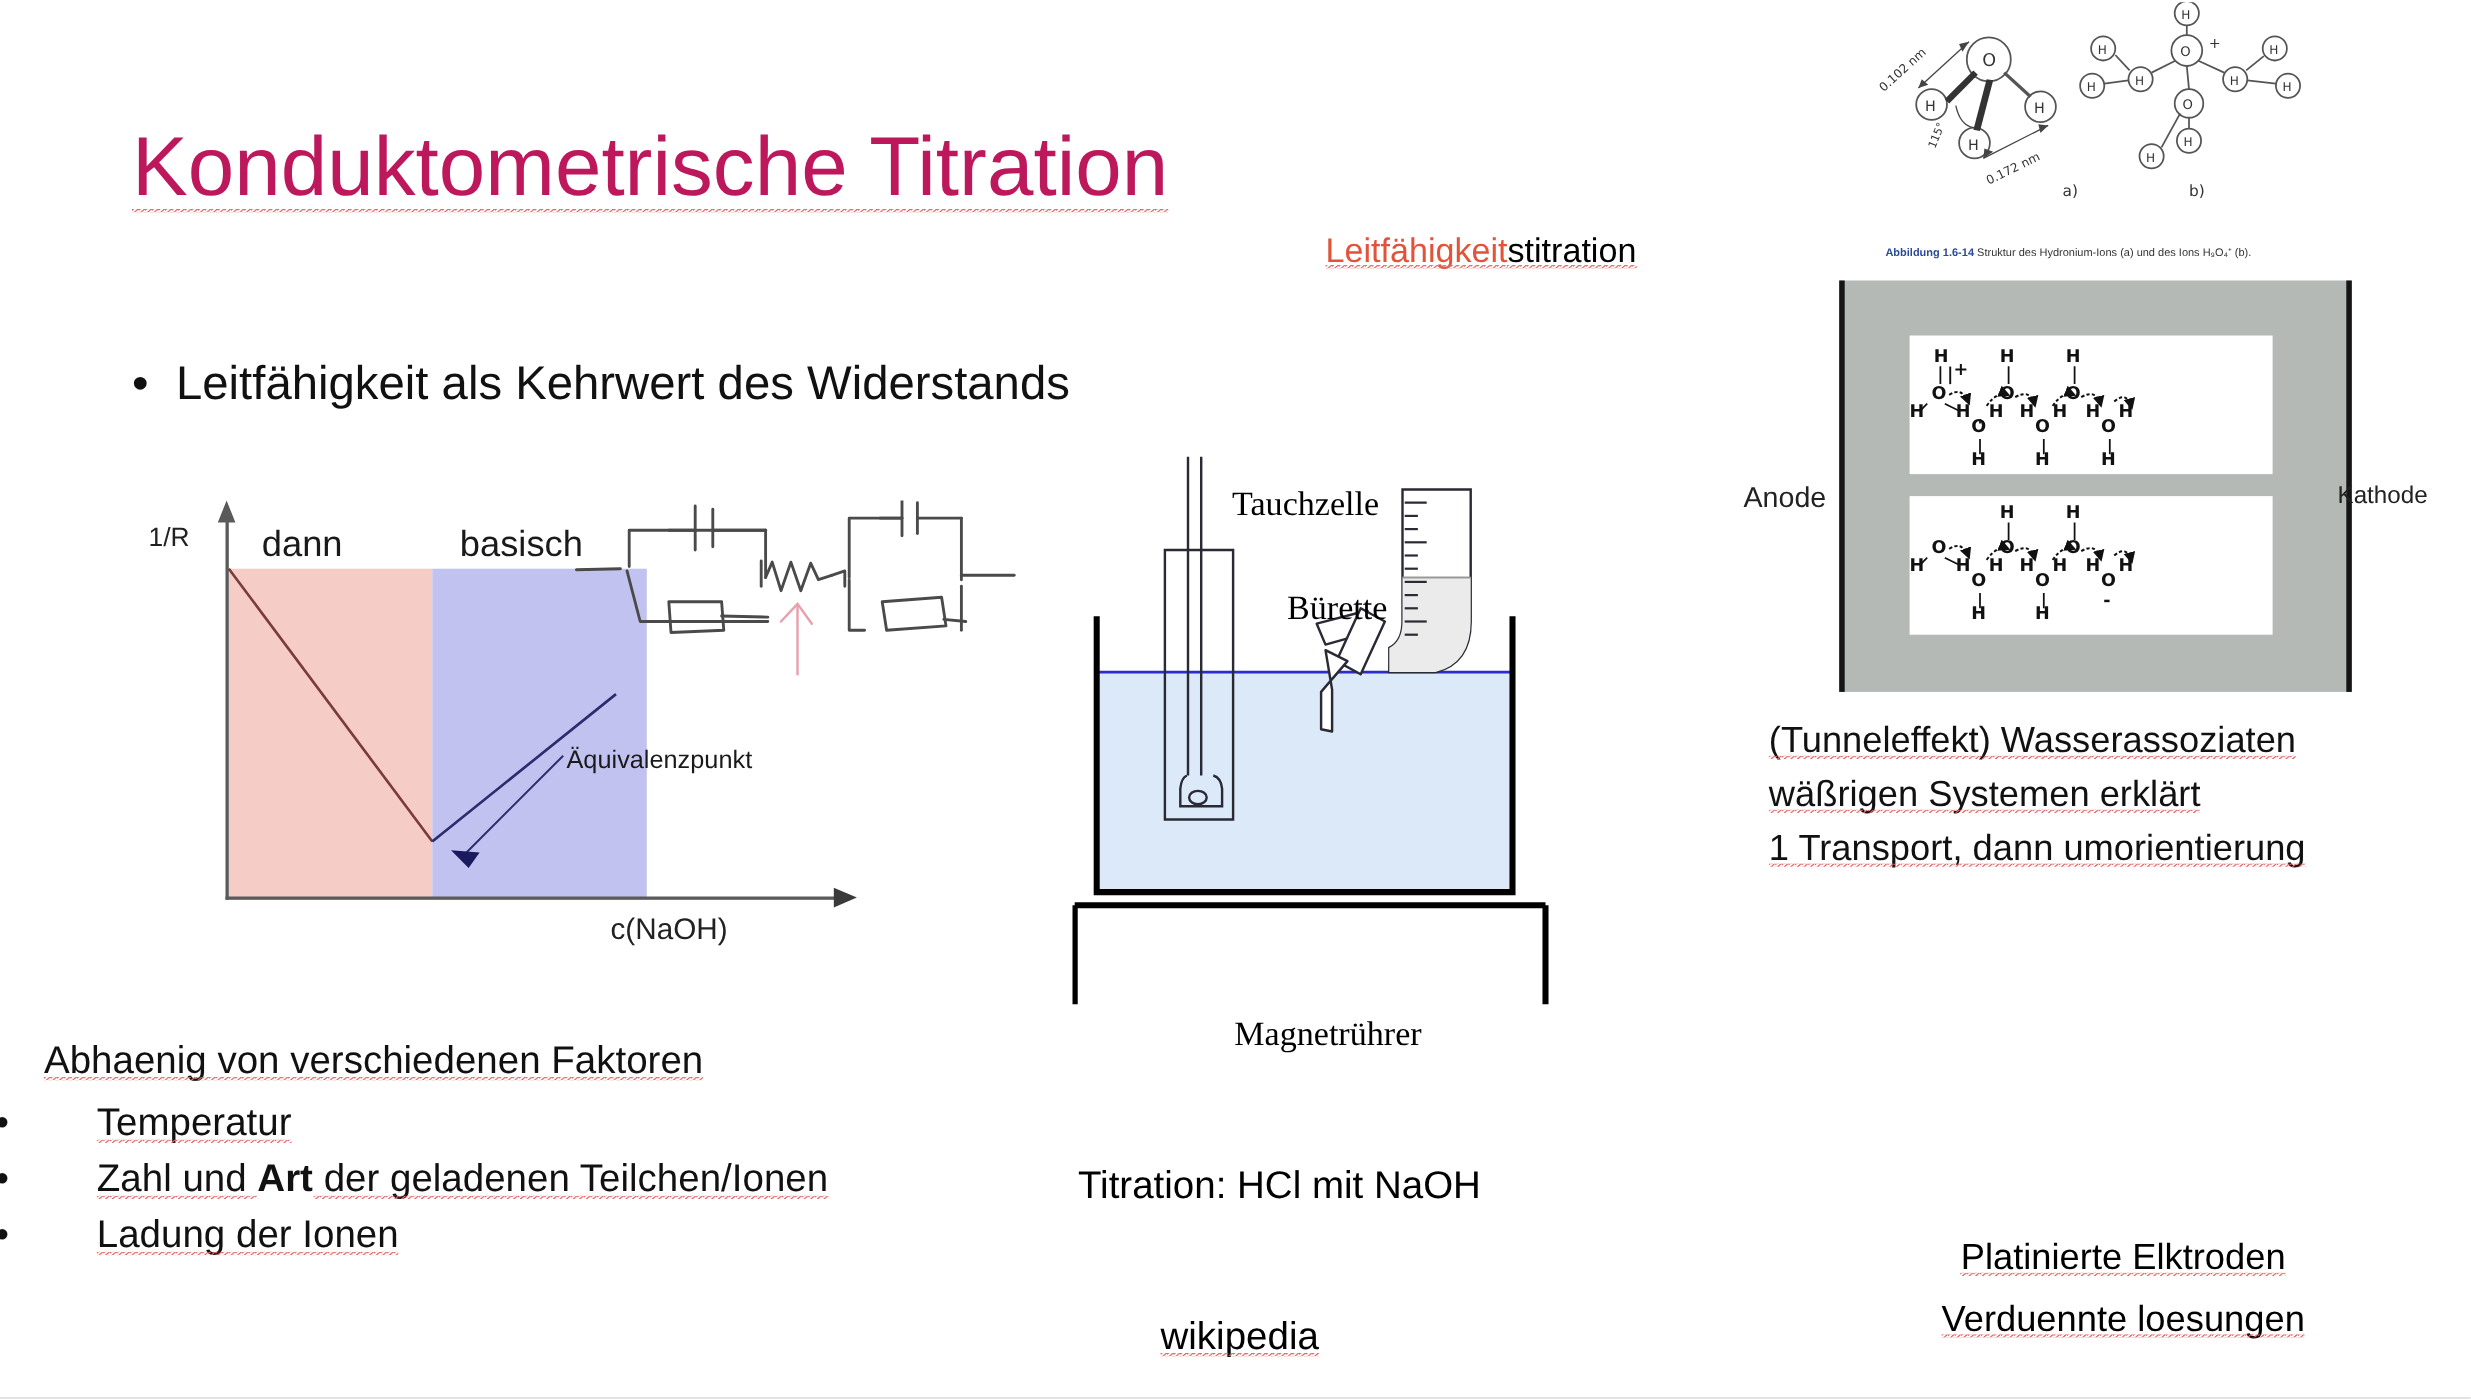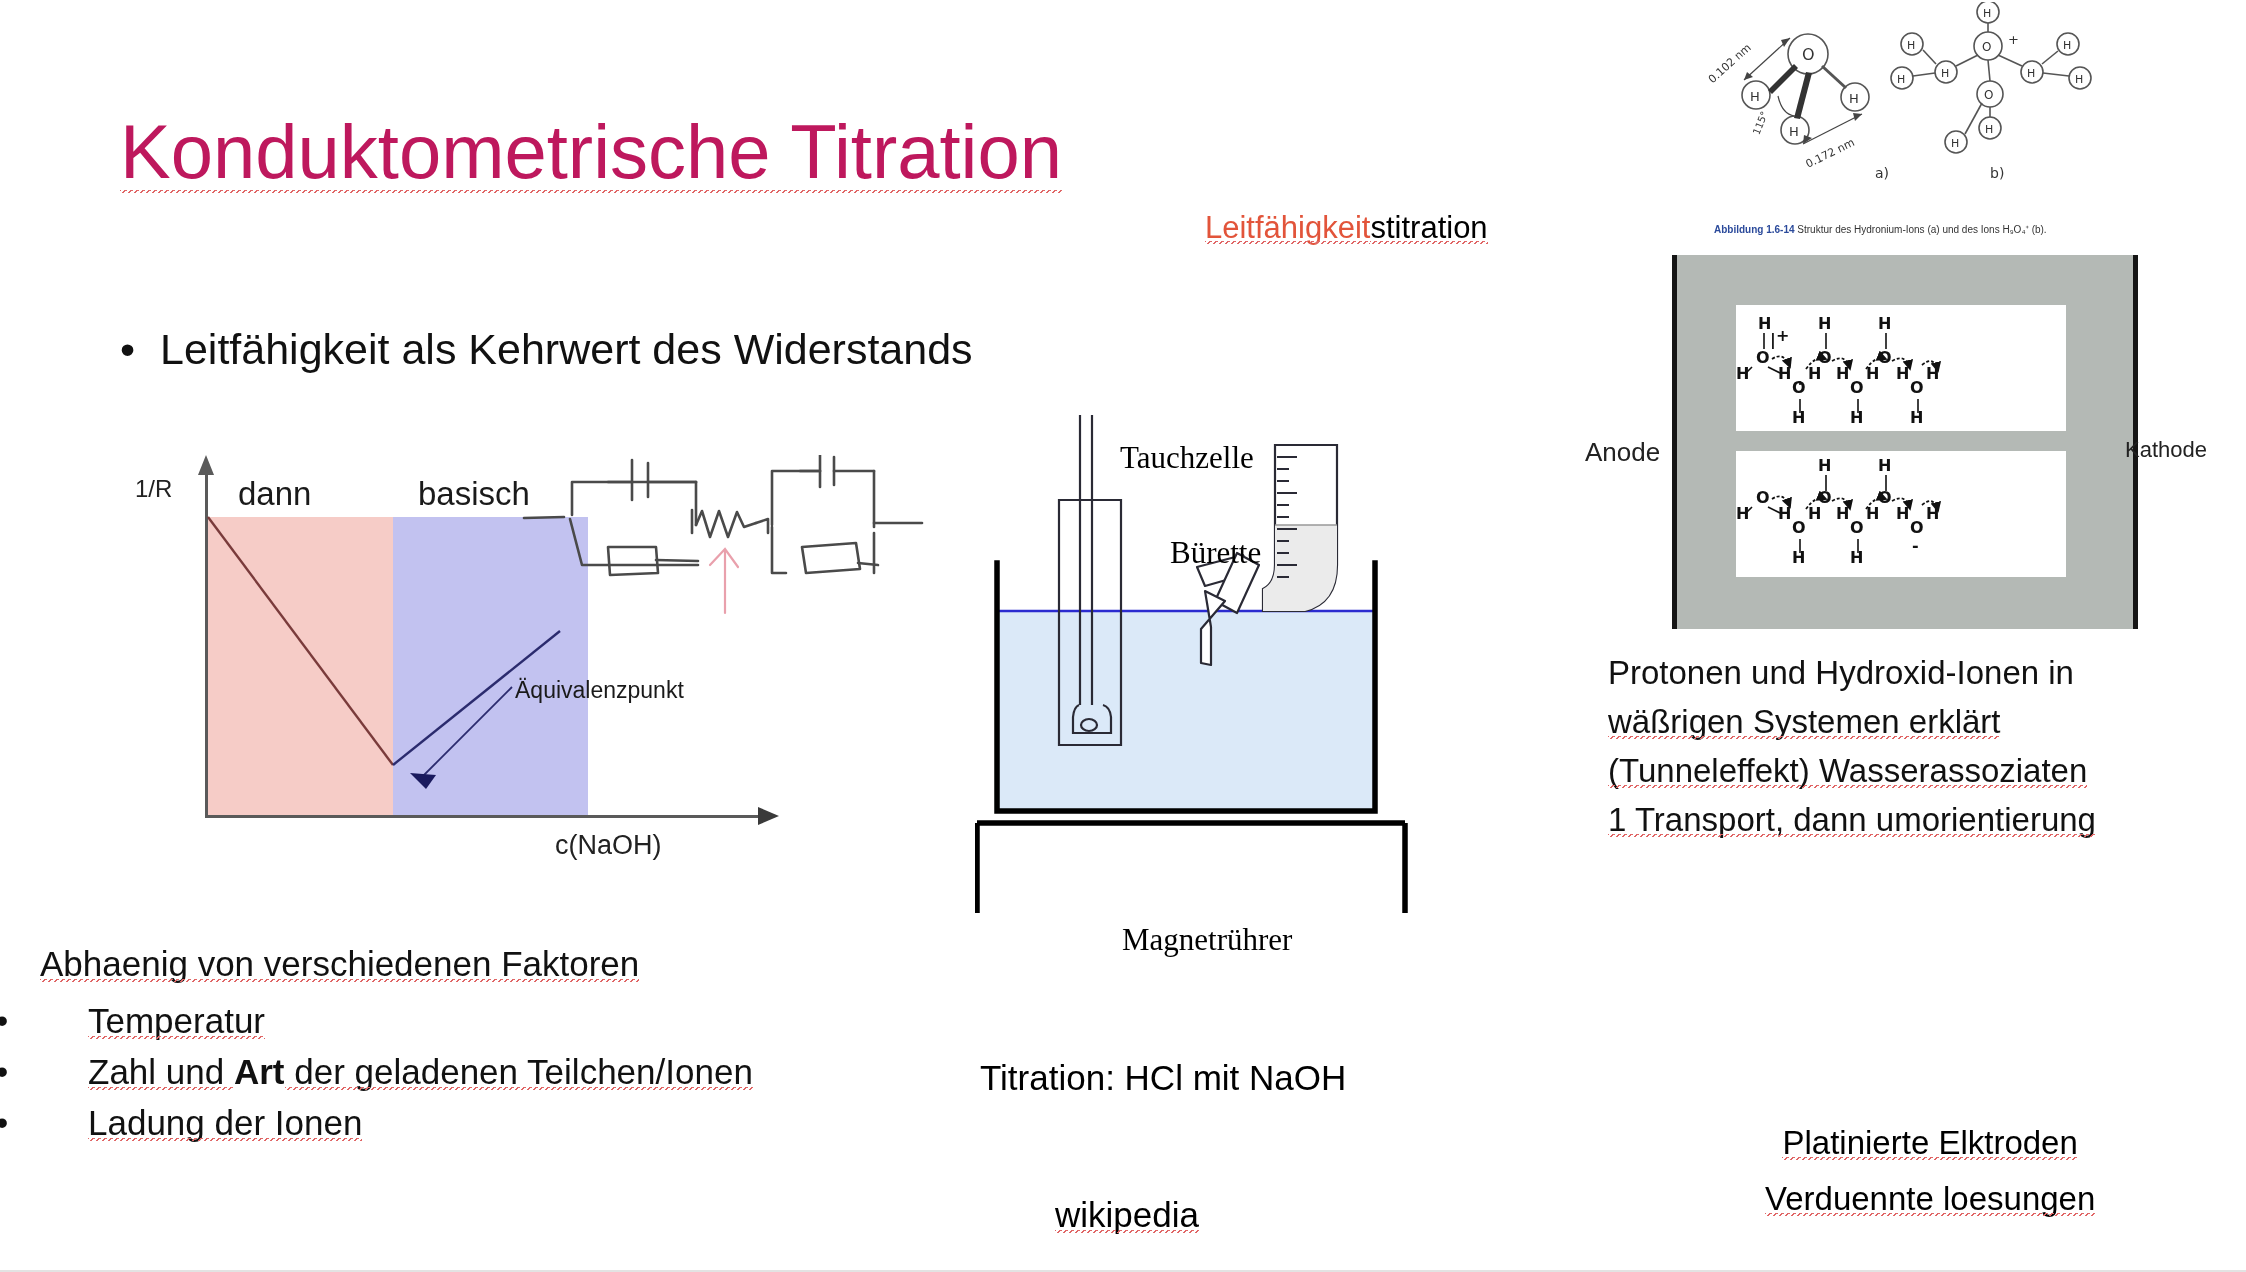--- a/index.html
+++ b/index.html
@@ -393,23 +393,22 @@
       <path d="M0,0 L6,3 L0,6 Z" fill="#111"></path>
     </marker>
   </defs>
 </svg>
 </div>
 
 <div class="abs" id="anode">Anode</div>
 <div class="abs" id="kathode">Kathode</div>
 
 <div class="abs" id="rtext">
-  <div>Protonen und Hydroxid-Ionen in</div>
+  <div><span class="sq2">(Tunneleffekt) Wasserassoziaten</span></div>
   <div><span class="sq2">wäßrigen Systemen erklärt</span></div>
-  <div><span class="sq2">(Tunneleffekt) Wasserassoziaten</span></div>
   <div><span class="sq2">1 Transport, dann umorientierung</span></div>
 </div>
 
 <div class="abs" id="rbot">
   <div><span class="sq2">Platinierte Elktroden</span></div>
   <div><span class="sq2">Verduennte loesungen</span></div>
 </div>
 
 <div class="abs" id="bl">
   <div class="hdr">

